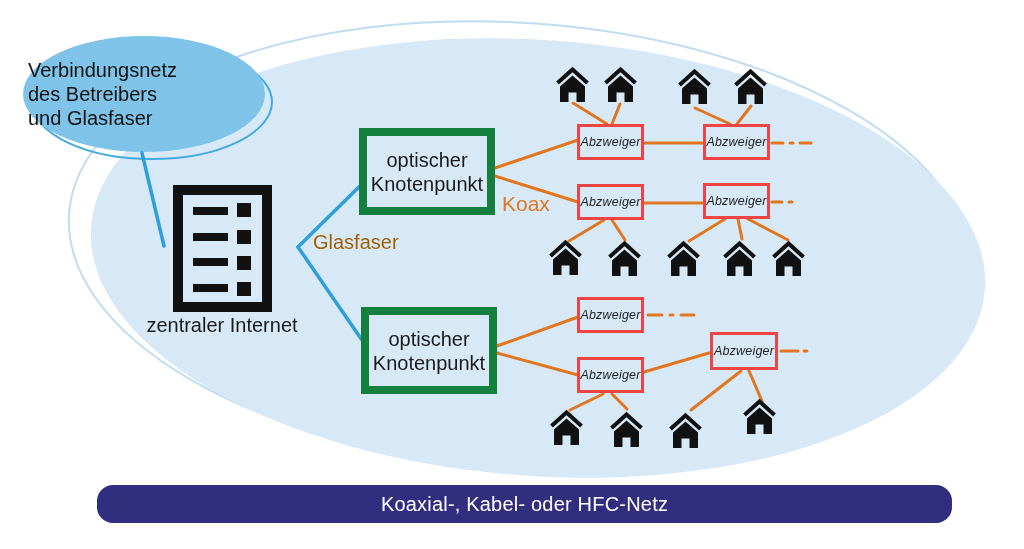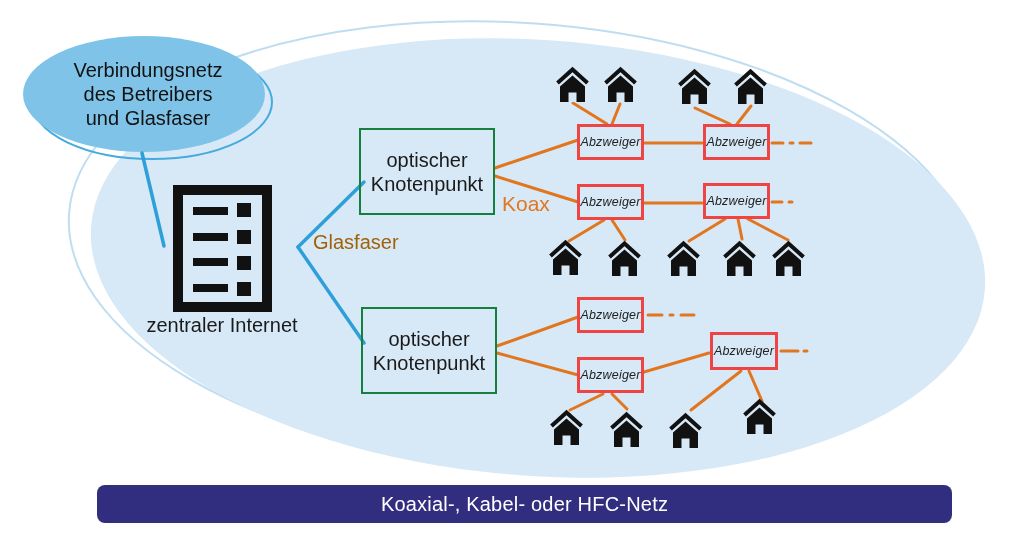--- a/index.html
+++ b/index.html
@@ -3,51 +3,51 @@
 <meta charset="utf-8">
 <style>
   html,body{margin:0;padding:0;background:#ffffff;}
   .stage{
     position:relative;width:1024px;height:549px;overflow:hidden;
     font-family:"Liberation Sans", sans-serif;color:#1a1a1a;background:#ffffff;
   }
   .stage svg.bg{position:absolute;left:0;top:0;}
   .lbl{position:absolute;}
   .cloud-text{
-    left:28px;top:58px;width:240px;text-align:center;
+    left:28px;top:58px;width:240px;
     font-size:20px;line-height:24px;color:#121212;
   }
   .headend-label{
     left:108px;top:314px;width:228px;text-align:center;
     font-size:20px;line-height:23px;
   }
   .node-box{
     position:absolute;width:136px;height:87px;box-sizing:border-box;
-    border:2px solid #15803d;display:flex;align-items:center;justify-content:center;
+    border:8px solid #15803d;display:flex;align-items:center;justify-content:center;
     text-align:center;font-size:20px;line-height:24px;background:transparent;
   }
   .node-1{left:359px;top:128px;}
   .node-2{left:361px;top:307px;}
   .tap-box{
     position:absolute;width:67px;height:36px;box-sizing:border-box;
     border:3px solid #ef4444;display:flex;align-items:center;justify-content:center;
     font-size:12.5px;color:#222;background:transparent;letter-spacing:0.2px;font-style:italic;
   }
   .tap-a1{left:577px;top:124px;}
   .tap-a2{left:703px;top:124px;}
   .tap-b1{left:577px;top:184px;}
   .tap-b2{left:703px;top:183px;}
   .tap-c1{left:577px;top:297px;}
   .tap-c2{left:577px;top:357px;}
   .tap-d {left:710px;top:332px;width:68px;height:38px;}
   .fiber-label{left:313px;top:231px;font-size:20px;color:#a16207;}
   .coax-label{left:502px;top:192px;font-size:21px;color:#e2761e;}
   .banner{
     position:absolute;left:97px;top:485px;width:855px;height:38px;
-    background:#322e7f;border-radius:8px;color:#ffffff;
+    background:#322e7f;border-radius:16px;color:#ffffff;
     display:flex;align-items:center;justify-content:center;
     font-size:20px;letter-spacing:0.2px;
   }
 </style>
 </head>
 <body>
 
 <div class="stage">
 
   <svg class="bg" width="1024" height="549" viewBox="0 0 1024 549">

